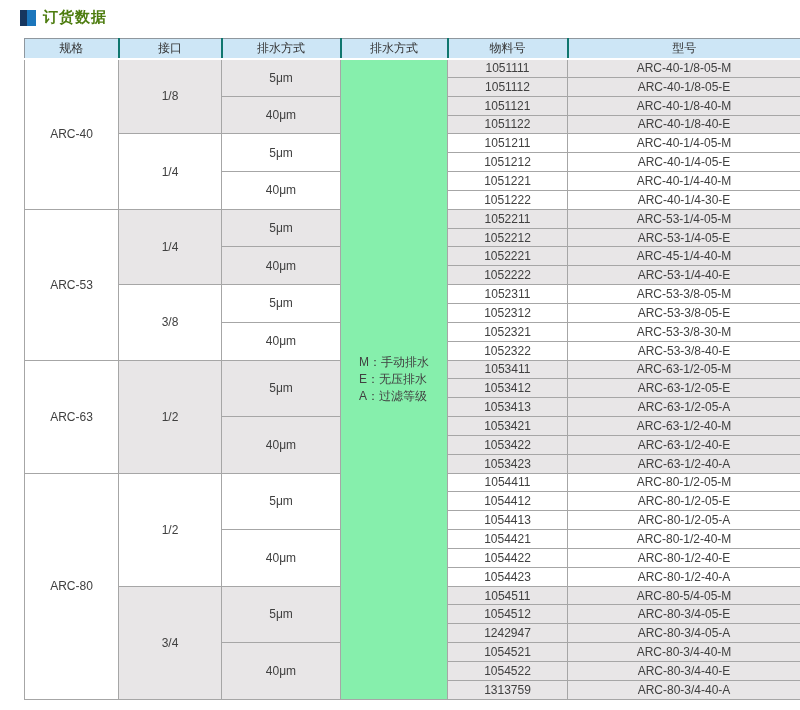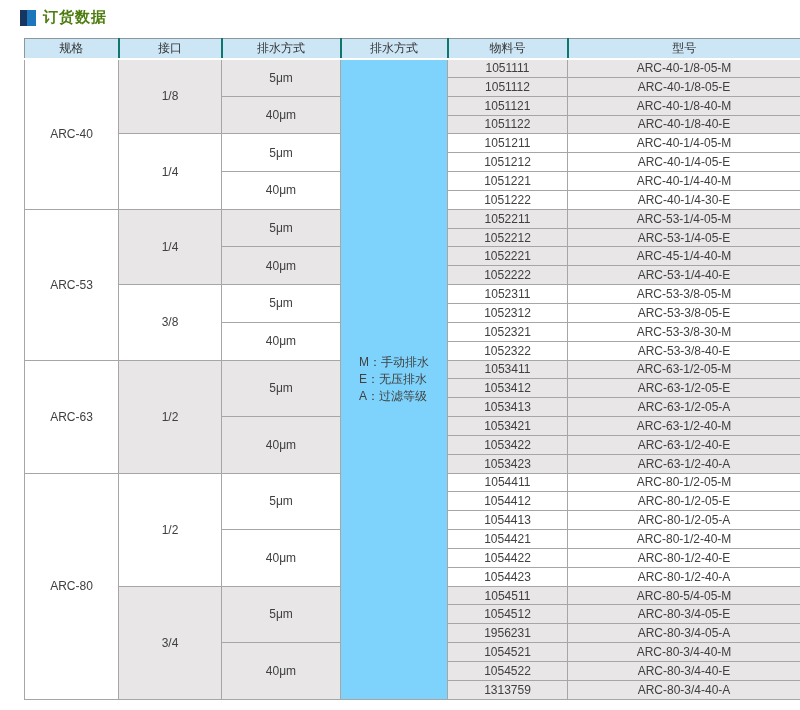--- a/index.html
+++ b/index.html
@@ -49,21 +49,21 @@
     border: 1px solid #a6a6a6;
     height: 18.85px;
     text-align: center;
     vertical-align: middle;
     background: #ffffff;
     color: #404040;
     overflow: hidden;
     white-space: nowrap;
   }
   .order-table td.shaded { background: #e8e6e7; }
-  .order-table td.drain-cell { background: #7dd3fc; }
+  .order-table td.drain-cell { background: #86efac; }
   .drain-note { display: inline-block; text-align: left; line-height: 17px; }
 </style>
 </head>
 <body>
 
 <div class="page">
 
   <div class="title-bar">
     <span class="title-icon"></span>
     <span class="title-text">订货数据</span>
@@ -228,21 +228,21 @@
           <td rowspan="6" class="shaded">3/4</td>
           <td rowspan="3" class="shaded">5μm</td>
           <td class="shaded">1054511</td>
           <td class="shaded">ARC-80-5/4-05-M</td>
         </tr>
         <tr>
           <td class="shaded">1054512</td>
           <td class="shaded">ARC-80-3/4-05-E</td>
         </tr>
         <tr>
-          <td class="shaded">1956231</td>
+          <td class="shaded">1242947</td>
           <td class="shaded">ARC-80-3/4-05-A</td>
         </tr>
         <tr>
           <td rowspan="3" class="shaded">40μm</td>
           <td class="shaded">1054521</td>
           <td class="shaded">ARC-80-3/4-40-M</td>
         </tr>
         <tr>
           <td class="shaded">1054522</td>
           <td class="shaded">ARC-80-3/4-40-E</td>

